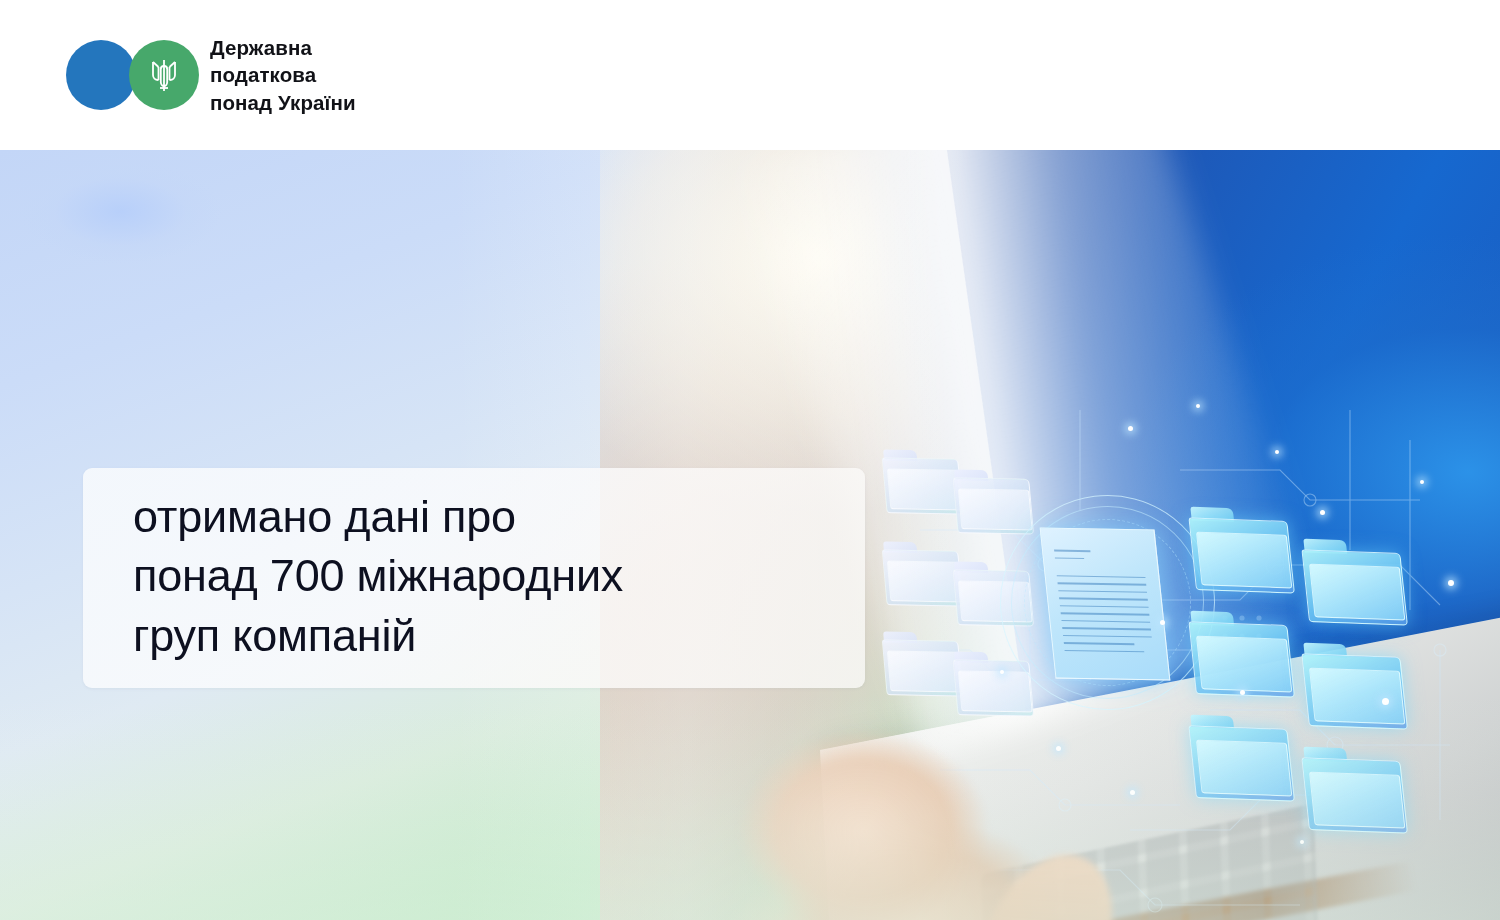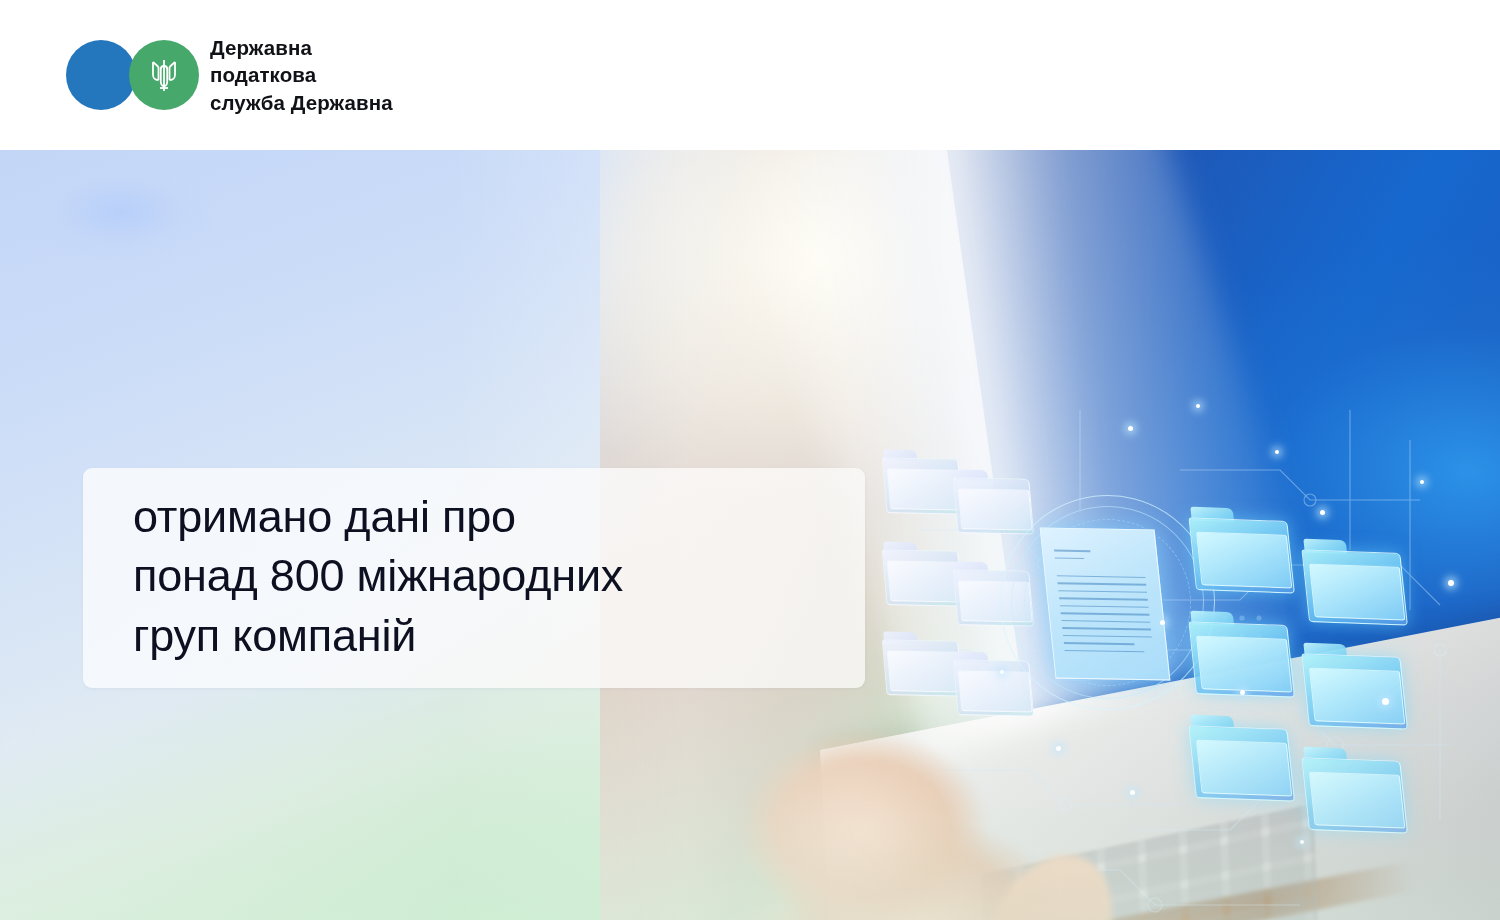--- a/index.html
+++ b/index.html
@@ -237,21 +237,21 @@
               <path d="M22.5 12 L22.5 25"></path>
               <path d="M6 7 L11.5 12"></path>
               <path d="M28 7 L22.5 12"></path>
               <path d="M13 33 L21 33"></path>
             </g>
           </svg>
         </div>
       </div>
       <div class="logo-text">Державна
 податкова
-служба Державна</div>
+понад України</div>
     </div>
   </div>
 
   <div class="hero">
 
     <div class="layer bg-base"></div>
     <div class="layer bg-green"></div>
     <div class="layer bg-blue"></div>
     <div class="layer desk"></div>
 
@@ -401,16 +401,16 @@
     <div class="hand"></div>
     <div class="finger"></div>
 
     <div class="haze-left"></div>
     <div class="haze-bottom"></div>
 
   </div>
 
   <div class="subbox"></div>
   <div class="subtext">отримано дані про
-понад 800 міжнародних
+понад 700 міжнародних
 груп компаній</div>
 
 </div>
 
 </body></html>

